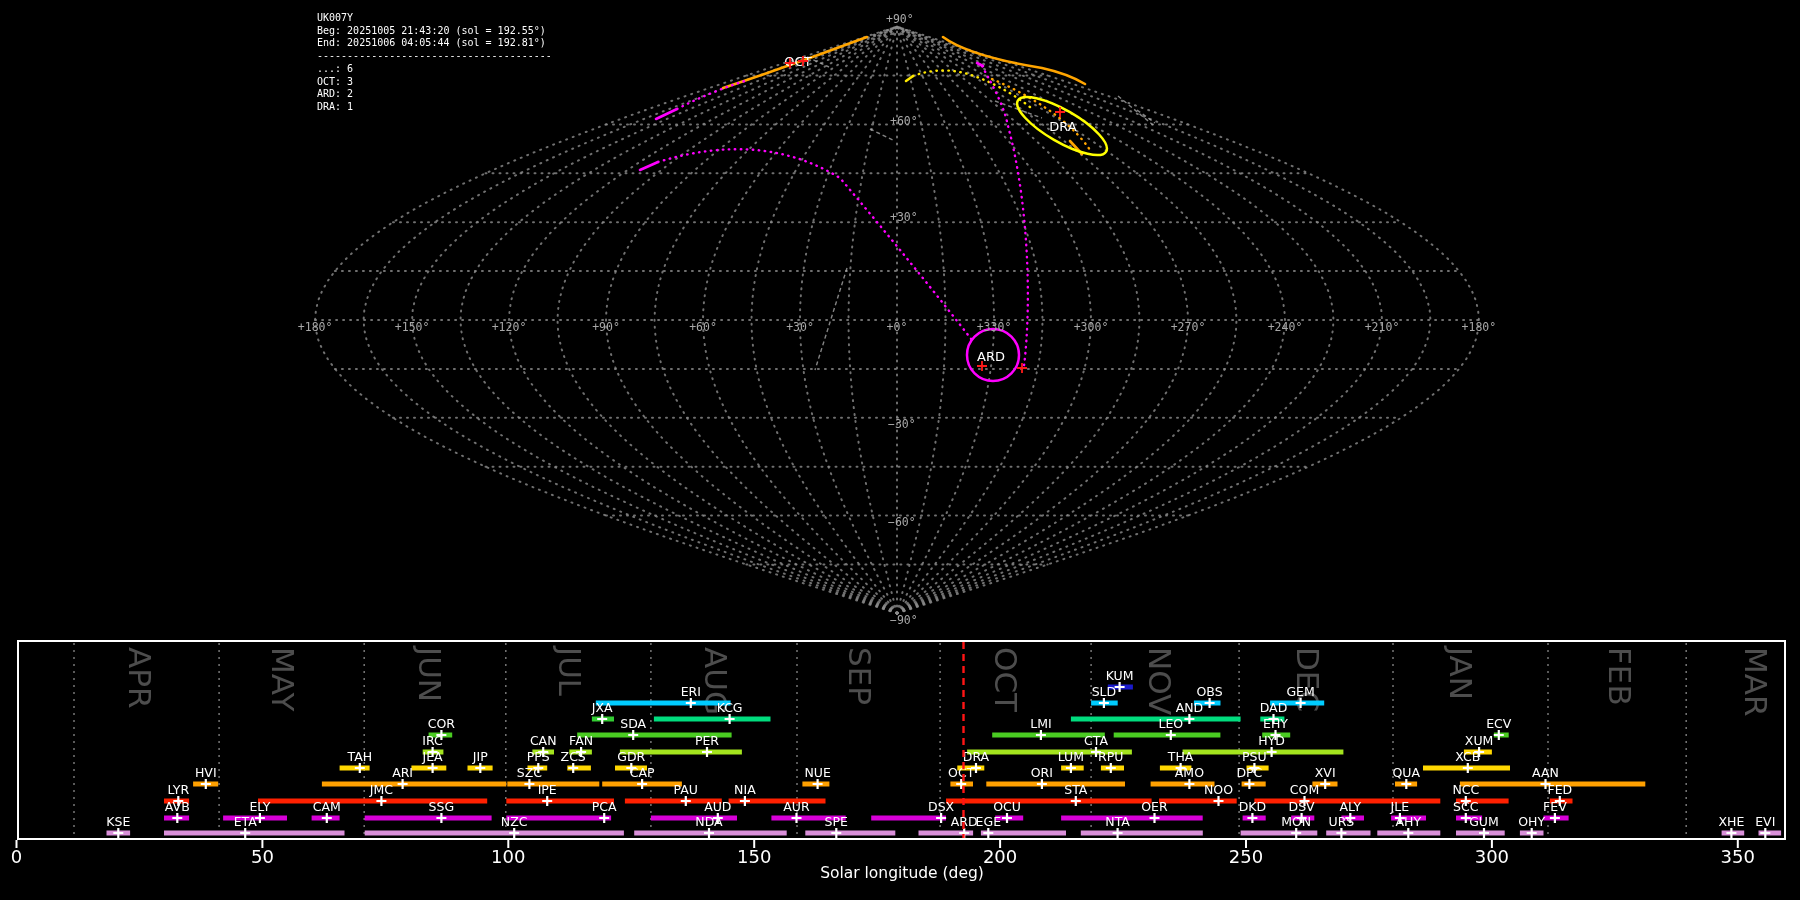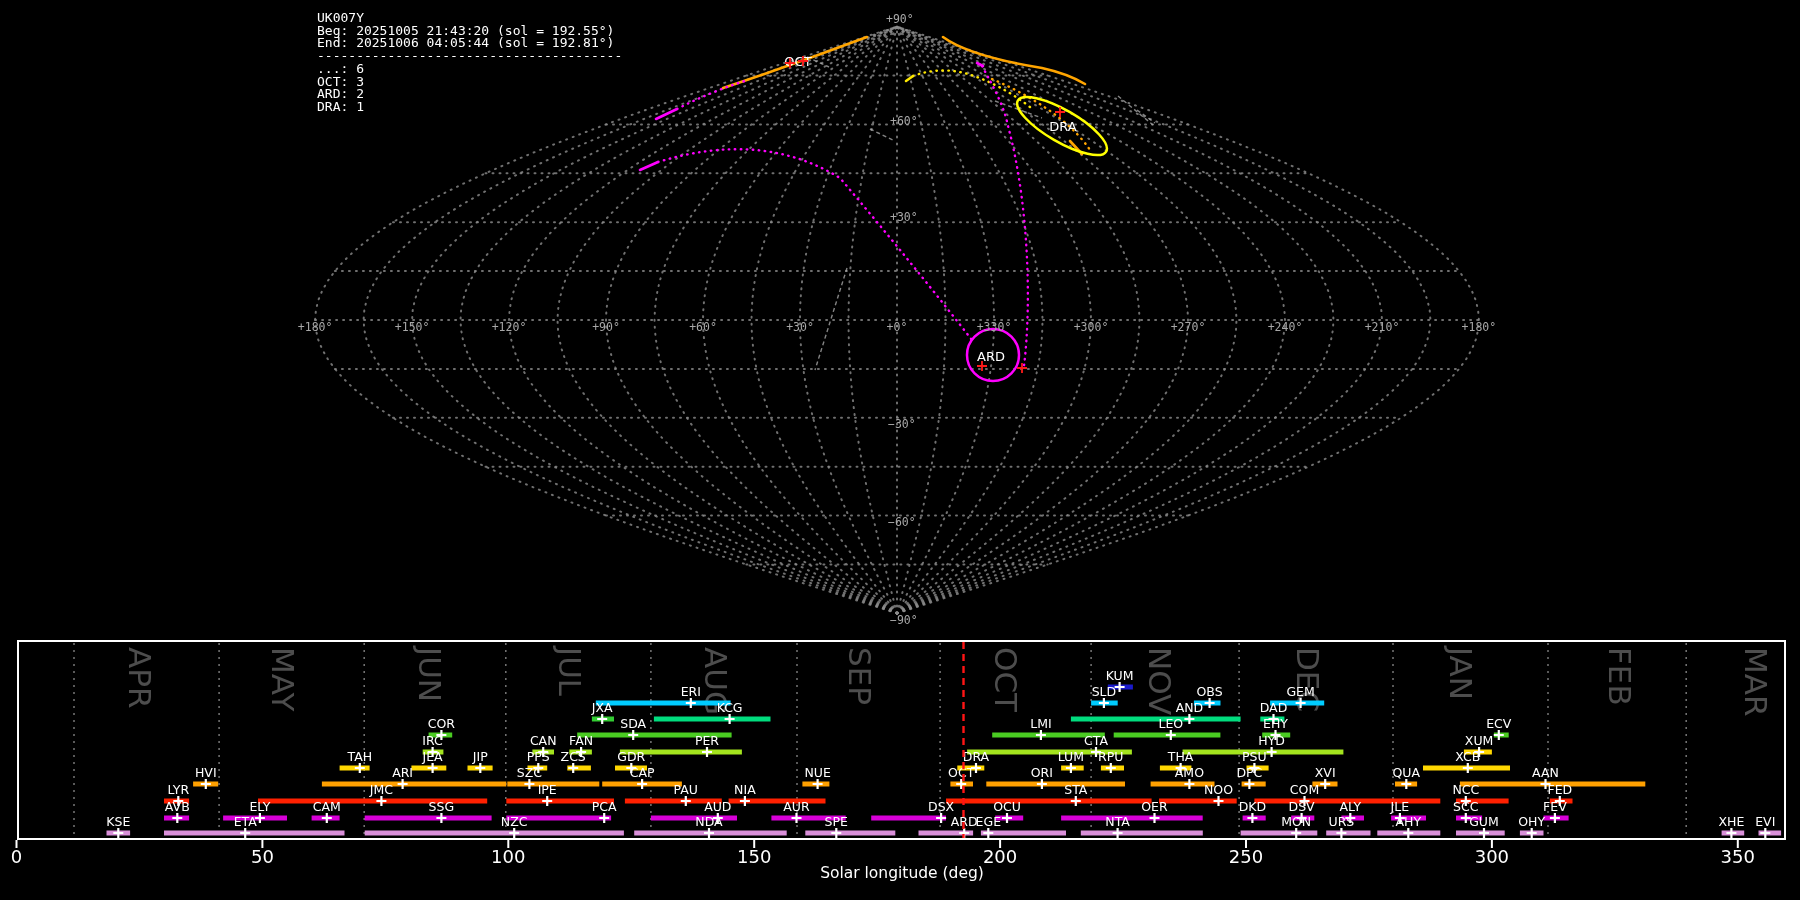--- a/index.html
+++ b/index.html
@@ -1,20 +1,20 @@
 <!DOCTYPE html>
 <html><head>
 <meta charset="utf-8">
 <style>
   html,body{margin:0;padding:0;background:#000;}
   #stage{position:relative;width:1800px;height:900px;background:#000;overflow:hidden;
          font-family:"DejaVu Sans",sans-serif;}
   #scene{position:absolute;left:0;top:0;}
   #session-header{position:absolute;left:317px;top:12px;margin:0;color:#fff;
-    font-family:"DejaVu Sans Mono",monospace;font-size:13px;line-height:12.7px;}
+    font-family:"DejaVu Sans Mono",monospace;font-size:10px;line-height:12.7px;}
   .grid{stroke:#8c8c8c;stroke-width:2;stroke-dasharray:1 6;stroke-linecap:round;fill:none;opacity:.8;}
   .gridlabel{fill:#a8a8a8;font-family:"DejaVu Sans Mono",monospace;font-size:11.5px;}
   .maplabel{fill:#fff;font-size:13px;font-family:"DejaVu Sans",sans-serif;}
   .axis-title{fill:#fff;font-size:15.5px;}
   .ticklabel{fill:#fff;font-size:18px;}
   .monthlabel{fill:#4d4d4d;font-size:31px;}
   .barlabel{fill:#fff;font-size:12.5px;}
 </style>
 </head>
 <body>

